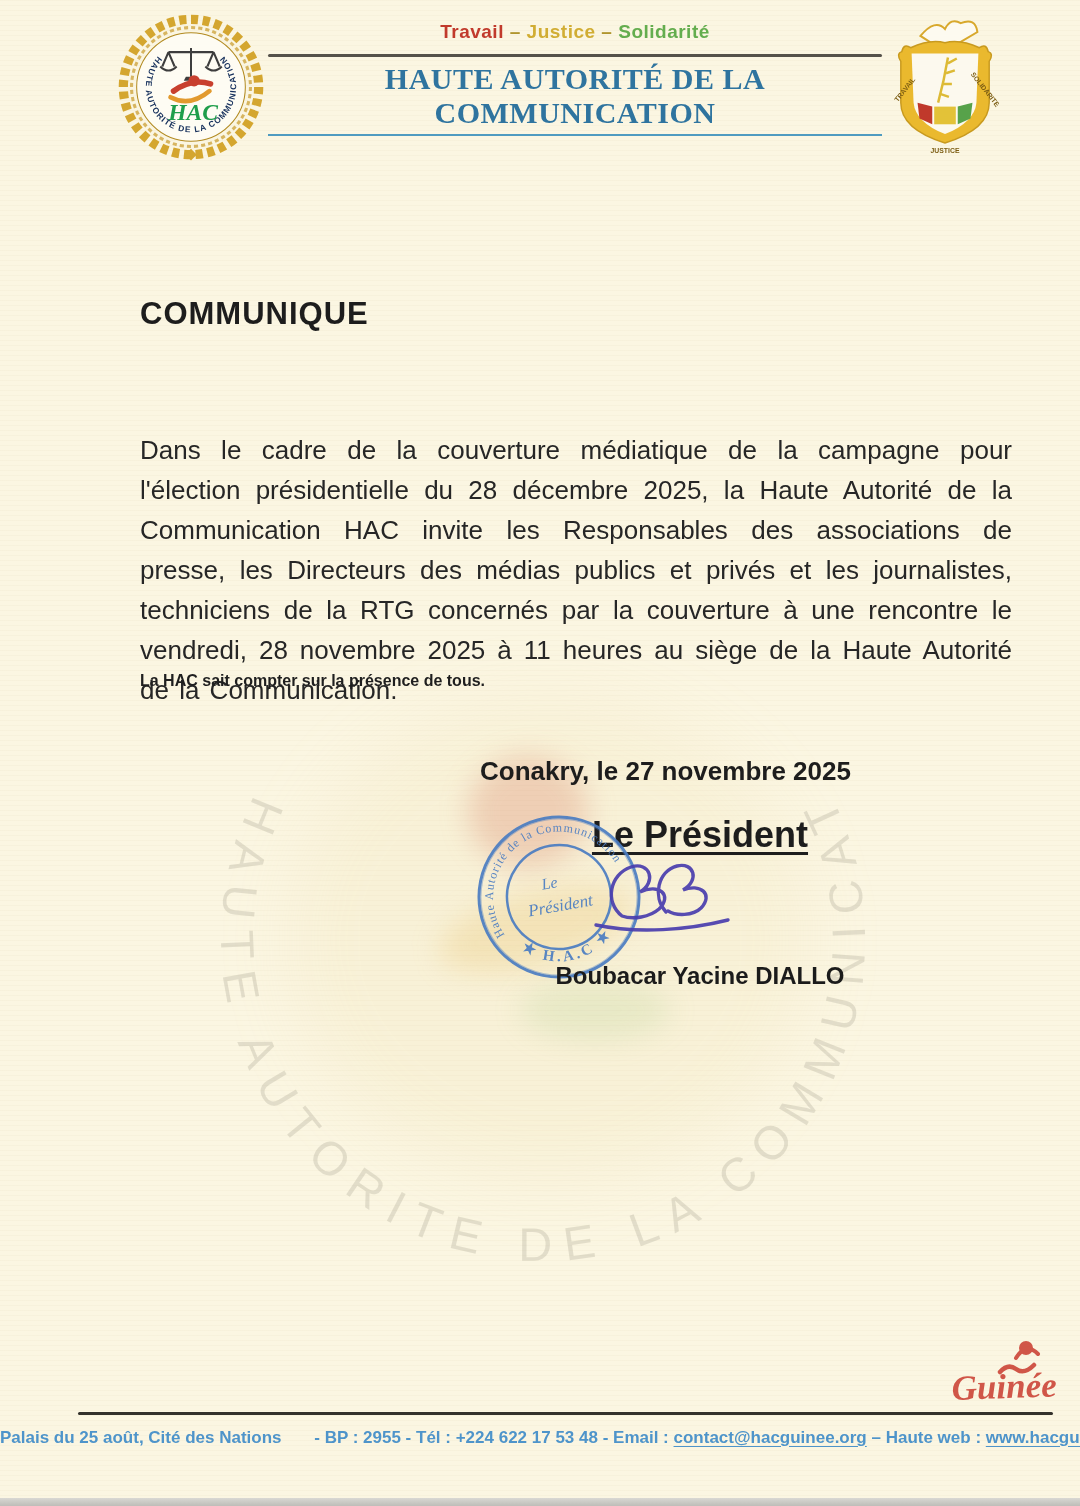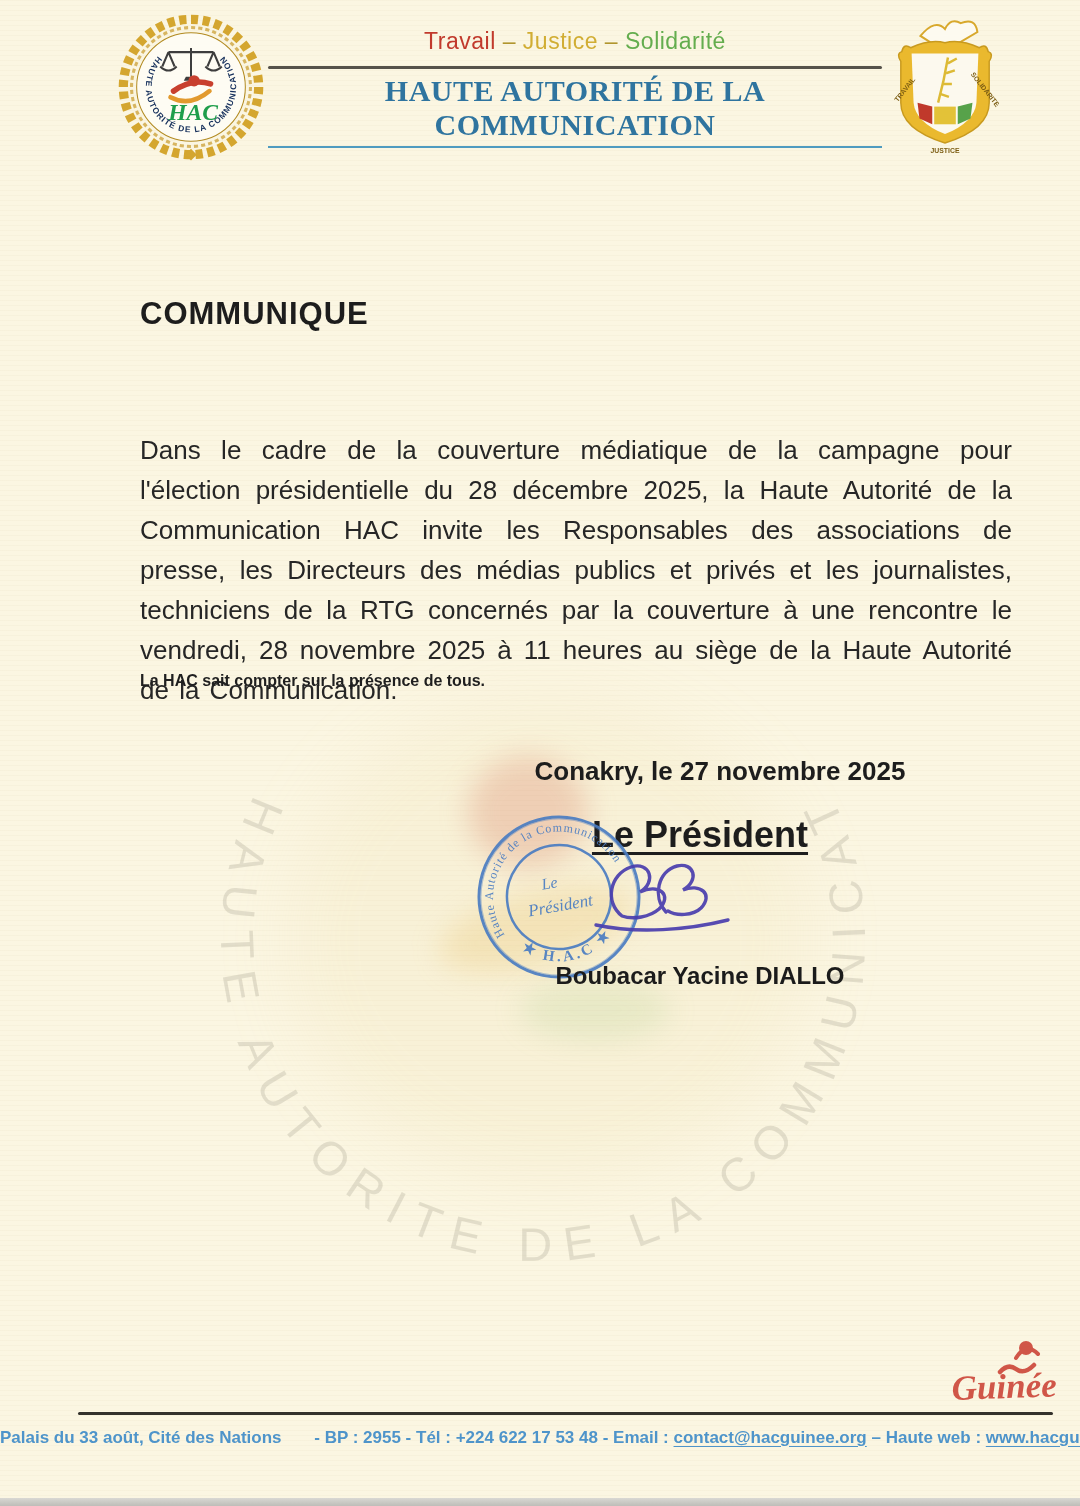--- a/index.html
+++ b/index.html
@@ -16,30 +16,30 @@
   .ghost{position:absolute;border-radius:50%;filter:blur(14px);pointer-events:none;}
   .ghost-halo{left:290px;top:700px;width:520px;height:480px;background:rgba(232,214,150,0.14);filter:blur(34px);}
   .ghost-red{left:468px;top:756px;width:120px;height:112px;background:rgba(214,112,86,0.26);}
   .ghost-orange{left:436px;top:892px;width:200px;height:74px;background:rgba(226,176,72,0.22);transform:rotate(-14deg);}
   .ghost-green{left:520px;top:980px;width:150px;height:60px;background:rgba(150,190,110,0.16);}
   
   .hac-logo{position:absolute;left:110px;top:8px;}
   .coat{position:absolute;left:891px;top:12px;}
   .head-center{position:absolute;left:268px;top:16px;width:614px;text-align:center;}
   .republic{font-size:32px;font-weight:bold;letter-spacing:1px;color:#232323;}
-  .motto{margin-top:12px;font-size:23px;font-weight:normal;letter-spacing:.5px;}
+  .motto{margin-top:5px;font-size:19px;font-weight:bold;letter-spacing:.5px;}
   .motto .t{color:#c13a2c}.motto .d{color:#b0952e}.motto .j{color:#d1ad33}.motto .s{color:#64ad4e}
   .rule-dark{margin-top:11px;height:3px;background:#55524a;border-radius:2px;}
   .institution{padding:5px 0 4px;font-family:"Liberation Serif",serif;font-weight:bold;font-size:30px;letter-spacing:.5px;color:#2f749f;}
   .rule-teal{height:2px;background:#4f9bc0;}
   
   .title{position:absolute;left:140px;width:870px;top:296px;text-align:left;font-size:31px;font-weight:bold;letter-spacing:1px;color:#1d1d1d;}
   .para{position:absolute;left:140px;width:872px;top:404px;font-size:26px;line-height:40px;text-align:justify;color:#262626;word-spacing:3px;}
   .closing{position:absolute;left:140px;width:872px;top:656px;font-size:16px;font-weight:bold;color:#1f1f1f;}
-  .dateline{position:absolute;left:480px;width:480px;top:756px;text-align:center;font-size:26px;font-weight:bold;color:#1d1d1d;}
+  .dateline{position:absolute;left:480px;width:480px;top:756px;text-align:left;font-size:26px;font-weight:bold;color:#1d1d1d;}
   .role{position:absolute;left:470px;width:460px;top:814px;text-align:center;font-size:36px;font-weight:bold;color:#1d1d1d;text-decoration:underline;text-underline-offset:5px;}
   .name{position:absolute;left:470px;width:460px;top:962px;text-align:center;font-size:24px;font-weight:bold;color:#1b1b1b;}
   .stamp{position:absolute;left:470px;top:808px;opacity:.92;}
   .autograph{position:absolute;left:0;top:0;pointer-events:none;}
   
   .guinee-logo{position:absolute;left:950px;top:1334px;}
   .footer-rule{position:absolute;left:78px;top:1412px;width:975px;height:3px;background:#33312b;border-radius:2px;}
   .footer-text{position:absolute;left:0;top:1428px;width:1080px;text-align:center;font-size:17px;font-weight:bold;color:#4e94ca;white-space:nowrap;}
   .footer-text .gap{display:inline-block;width:28px;}
   .footer-text .u{text-decoration:underline;text-underline-offset:3px;}
@@ -162,21 +162,21 @@
     <g fill="#d05648" stroke="#d05648">
       <circle cx="76" cy="14" r="7" stroke="none"></circle>
       <path d="M66 24 Q76 8 88 20" stroke-width="4" fill="none" stroke-linecap="round"></path>
       <path d="M50 38 Q58 29 66 35 Q74 41 84 31" stroke-width="4.5" fill="none" stroke-linecap="round"></path>
     </g>
     <text x="2" y="66" font-family="Liberation Serif, serif" font-style="italic" font-weight="bold" font-size="35" fill="#d05648" transform="rotate(-2 2 66)">Guinée</text>
   </svg>
 
   <div class="footer-rule"></div>
   <div class="footer-text">
-    <span>Palais du 33 août, Cité des Nations</span><span class="gap"></span>
+    <span>Palais du 25 août, Cité des Nations</span><span class="gap"></span>
     <span>- BP : 2955 - Tél : +224 622 17 53 48 - Email :</span>
     <span class="u">contact@hacguinee.org</span>
     <span>– Haute web :</span>
     <span class="u">www.hacguinee.org</span>
   </div>
 
   <div class="scan-edge"></div>
 </div>
 
 </body></html>

